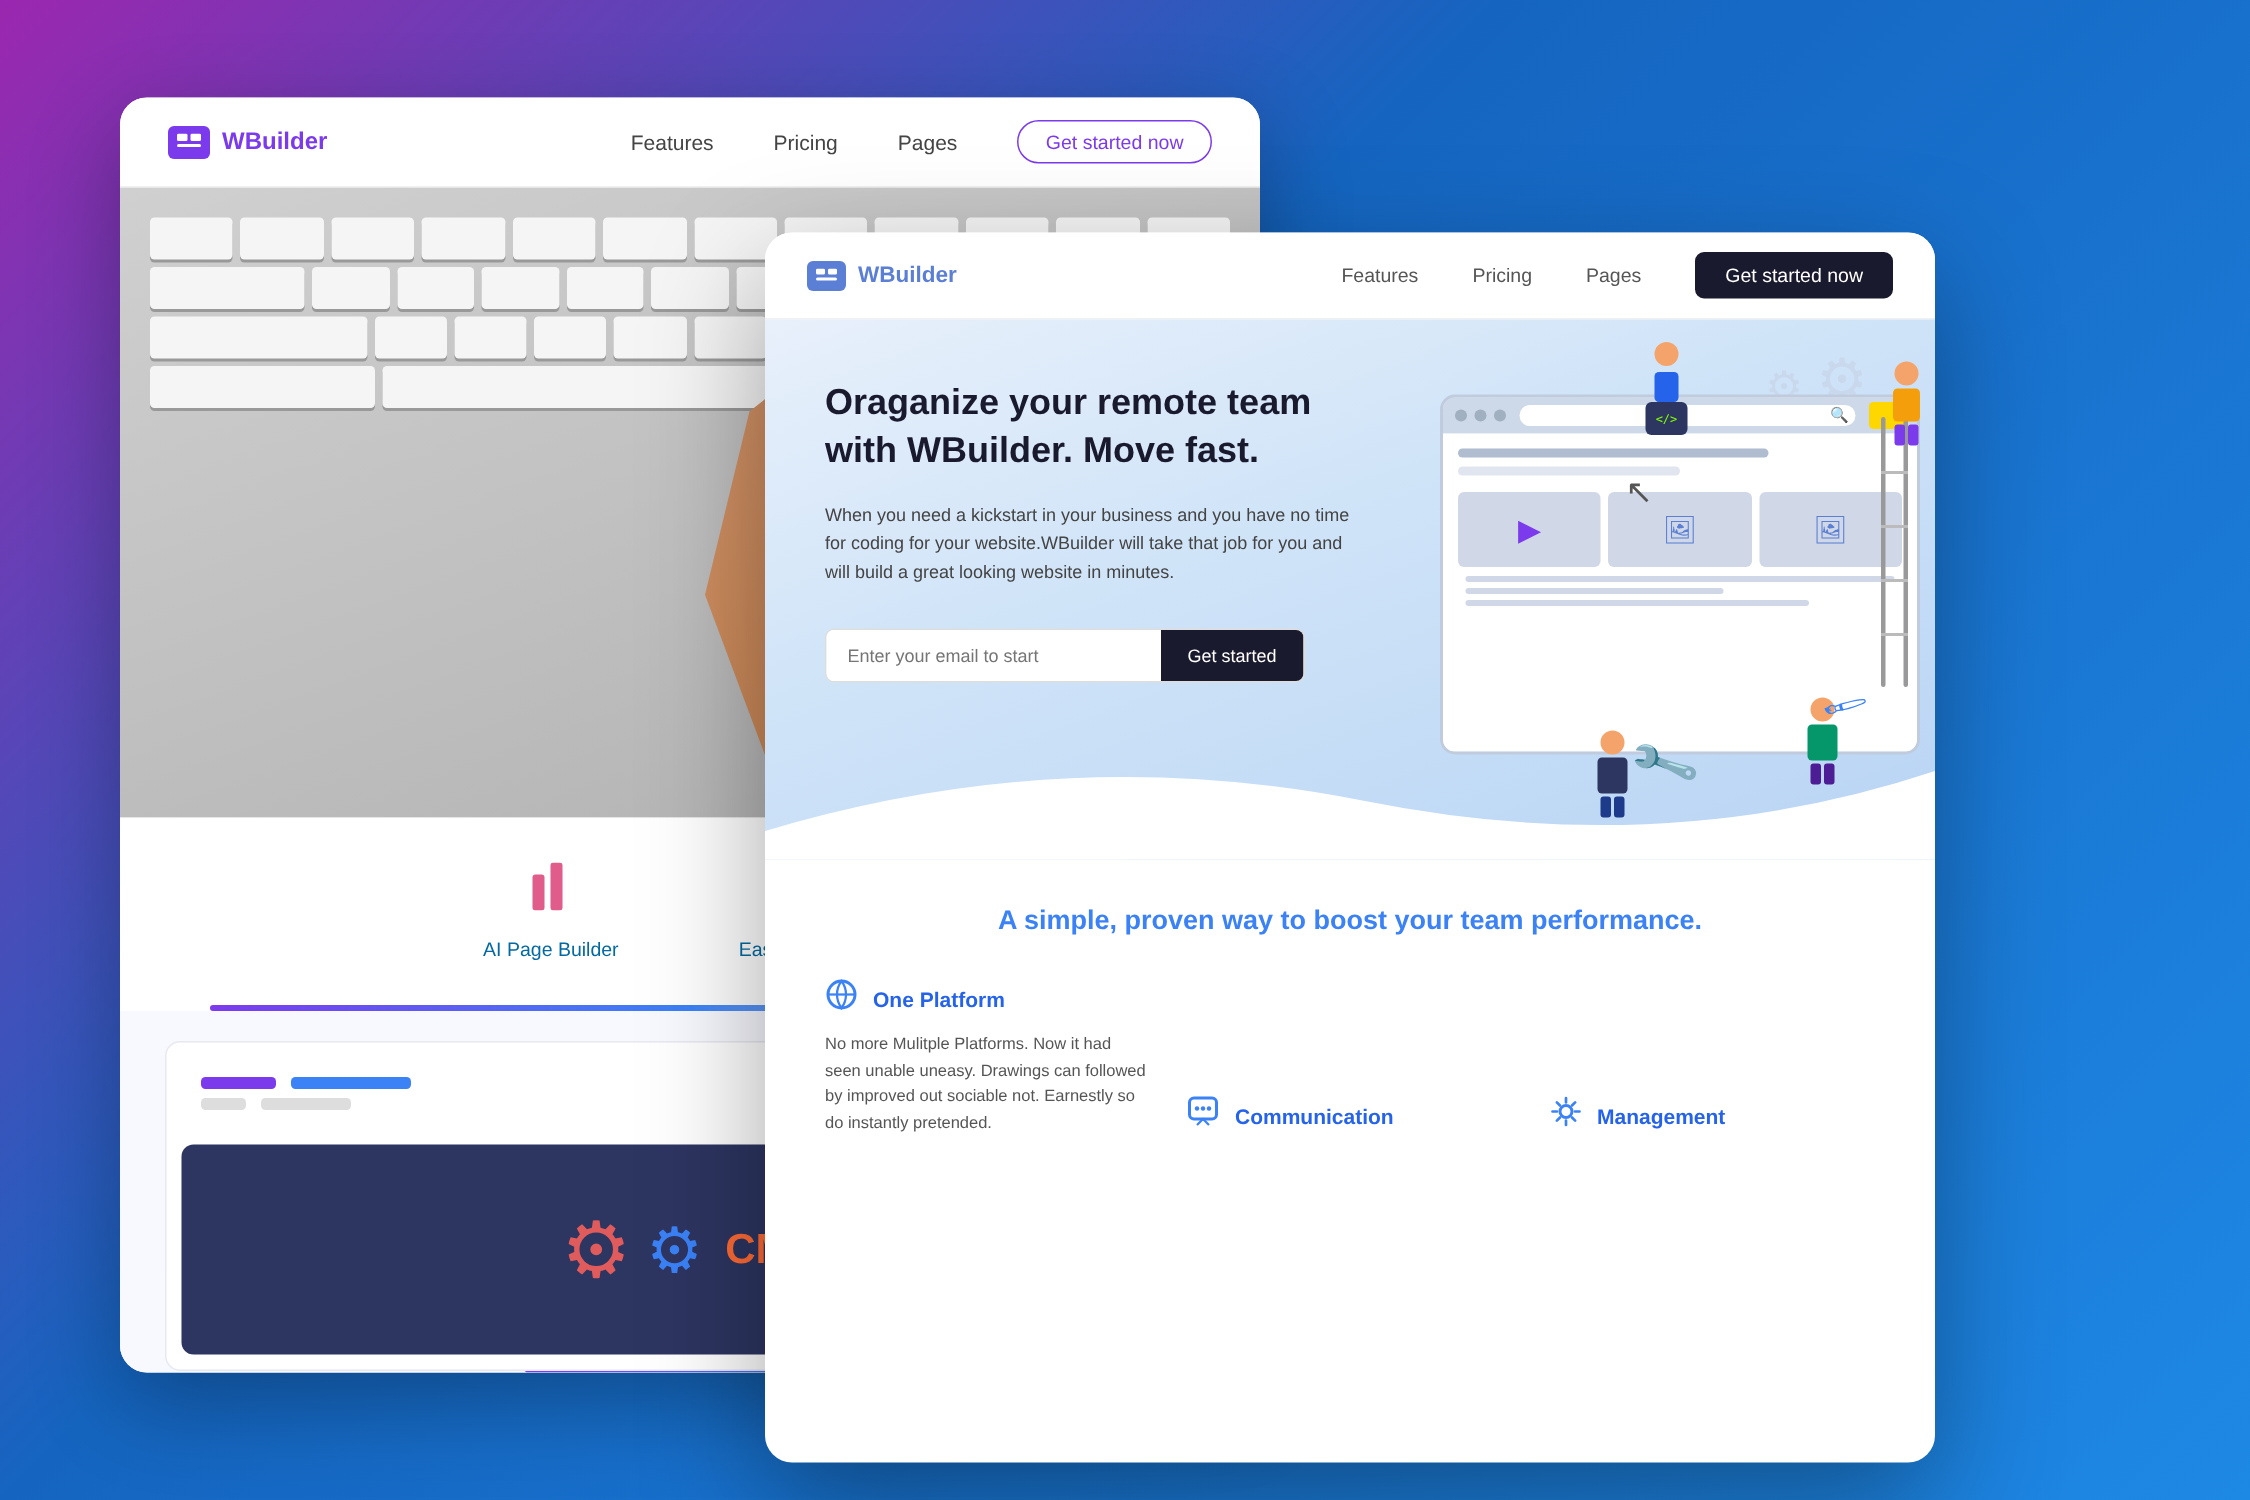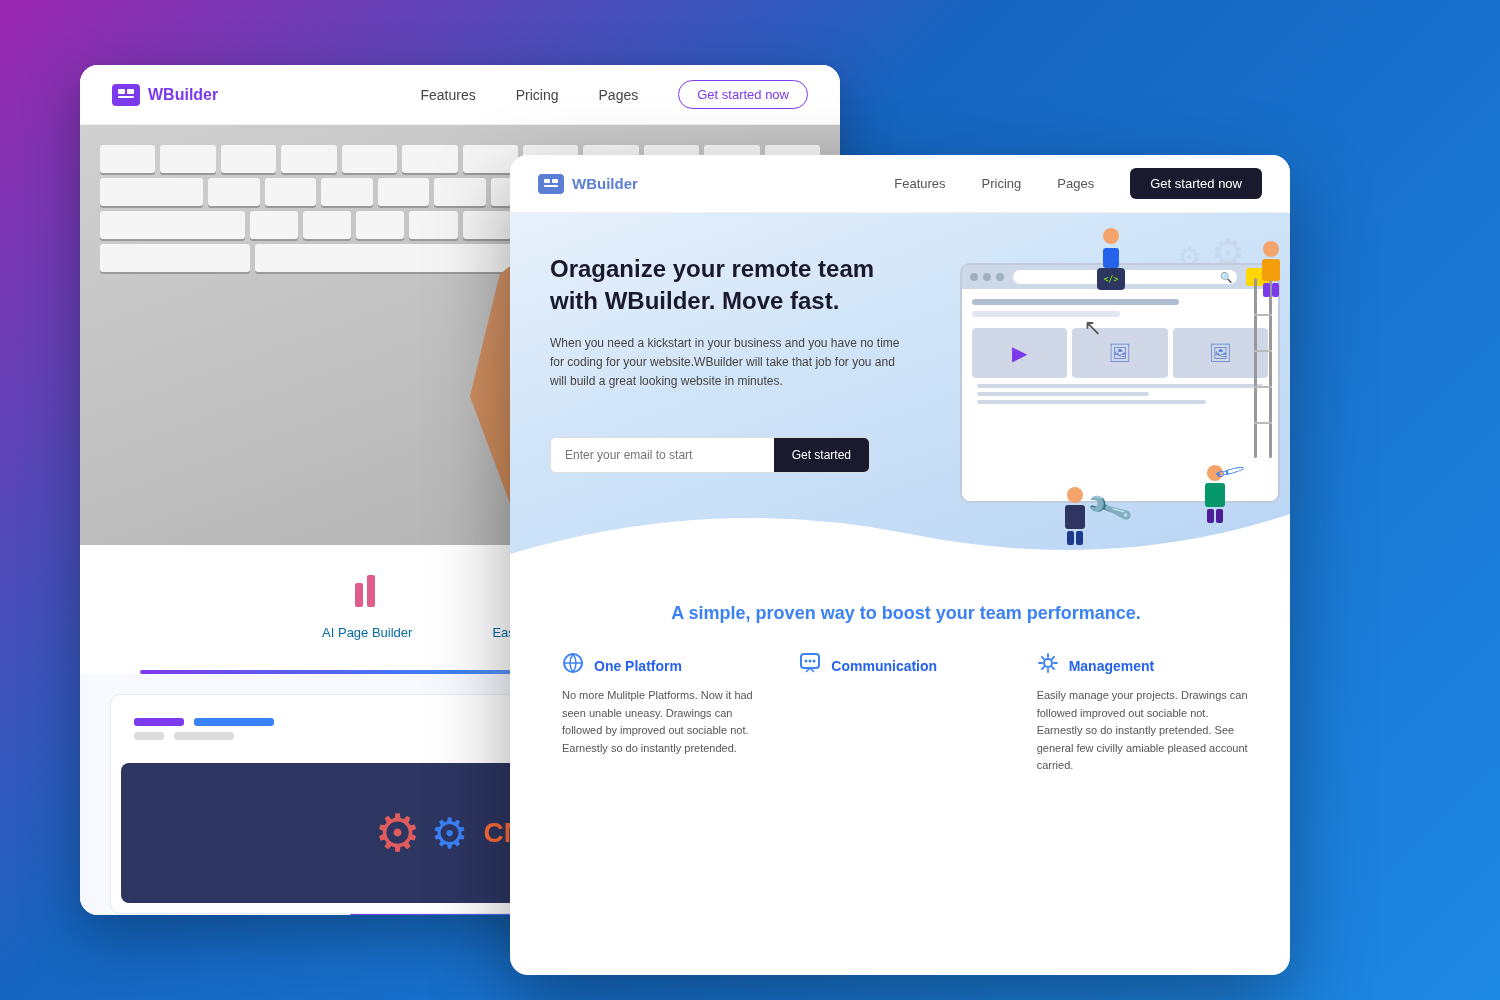--- a/index.html
+++ b/index.html
@@ -293,21 +293,21 @@
       font-size: 24px;
       font-weight: 700;
       color: #1a1a2e;
       line-height: 1.35;
       margin-bottom: 16px;
     }
     .front-hero-desc {
       font-size: 12px;
       color: #444;
       line-height: 1.6;
-      margin-bottom: 46px;
+      margin-bottom: 28px;
     }
     .front-email-row {
       display: flex;
       align-items: center;
       gap: 0;
       background: #fff;
       border-radius: 6px;
       overflow: hidden;
       border: 1px solid #ddd;
       width: 320px;
@@ -411,38 +411,38 @@
       height: 4px;
       background: #d0d8e8;
       border-radius: 2px;
     }
     .browser-line.short { width: 60%; }
 
     
     .front-features-section {
       background: #fff;
       padding: 30px 40px 20px 40px;
-      margin-left: 12px;
     }
     .front-features-title {
       text-align: center;
       font-size: 18px;
       font-weight: 700;
       color: #3b82f6;
       margin-bottom: 28px;
     }
     .front-features-grid {
       display: grid;
       grid-template-columns: 1fr 1fr 1fr;
       gap: 24px;
     }
     .front-feature-card {
       display: flex;
       flex-direction: column;
       gap: 8px;
+      justify-content: flex-end;
     }
     .feature-card-header {
       display: flex;
       align-items: center;
       gap: 10px;
     }
     .feature-card-icon {
       font-size: 20px;
       color: #3b82f6;
     }
@@ -808,18 +808,17 @@
       <div class="front-feature-card">
         <div class="feature-card-header">
           <div class="feature-card-icon">
             <svg width="22" height="22" viewBox="0 0 22 22">
                 <circle cx="11" cy="11" r="4" fill="none" stroke="#3b82f6" stroke-width="2"></circle>
                 <path d="M11 2v3M11 17v3M2 11h3M17 11h3M4.9 4.9l2.1 2.1M15 15l2.1 2.1M4.9 17.1l2.1-2.1M15 7l2.1-2.1" stroke="#3b82f6" stroke-width="1.8" stroke-linecap="round"></path>
               </svg>
           </div>
           <span class="feature-card-title">Management</span>
         </div>
-        <p class="feature-card-desc">Easily manage your projects. Drawings can followed improved out sociable not. Earnestly so do instantly pretended. See general few civilly amiable pleased account carried.</p>
       </div>
 
     </div>
   </div>
 </div>
 
 </body></html>

